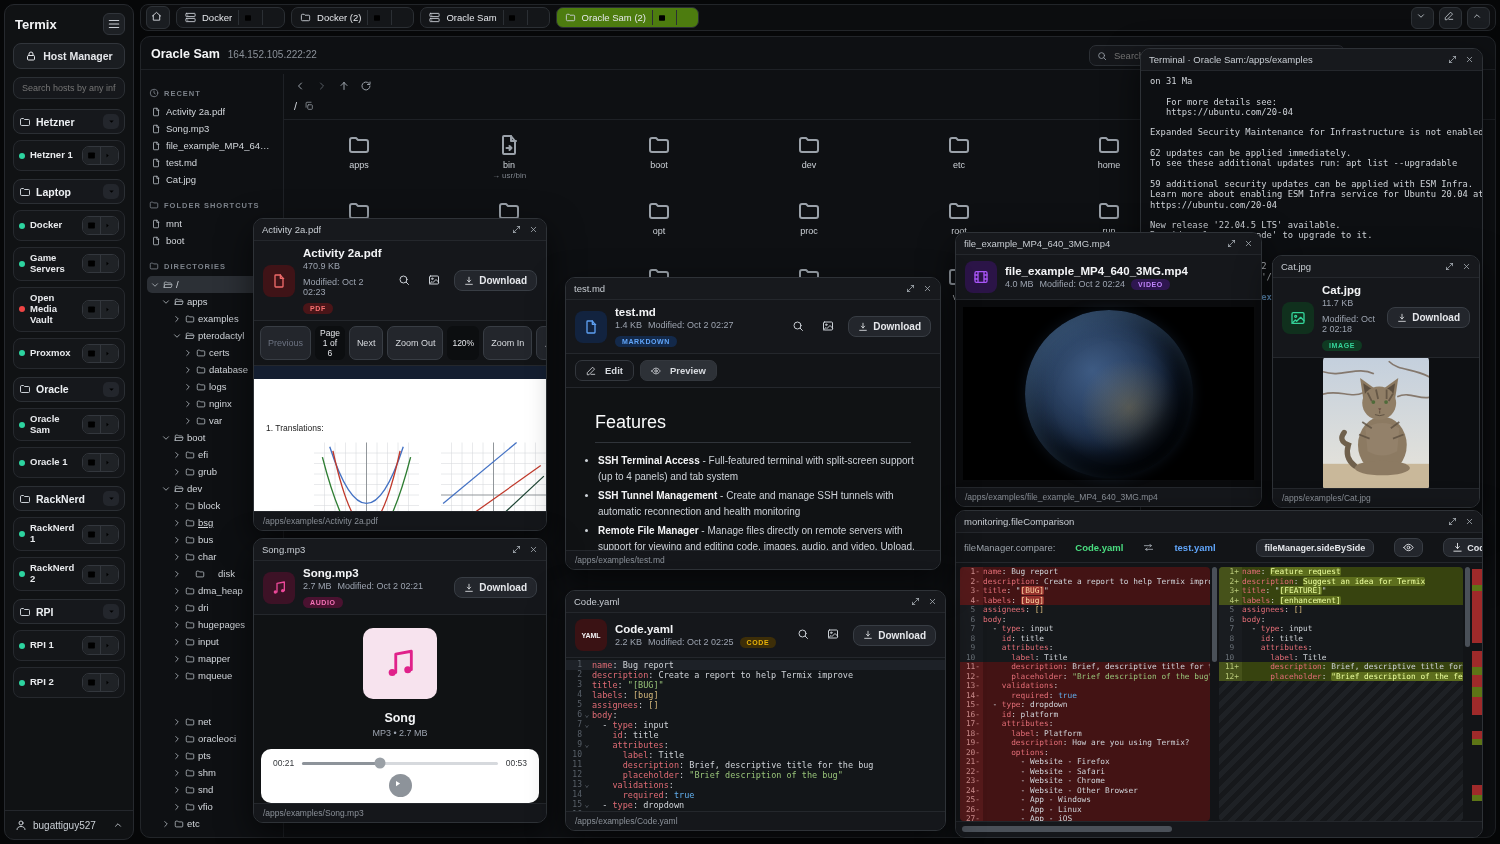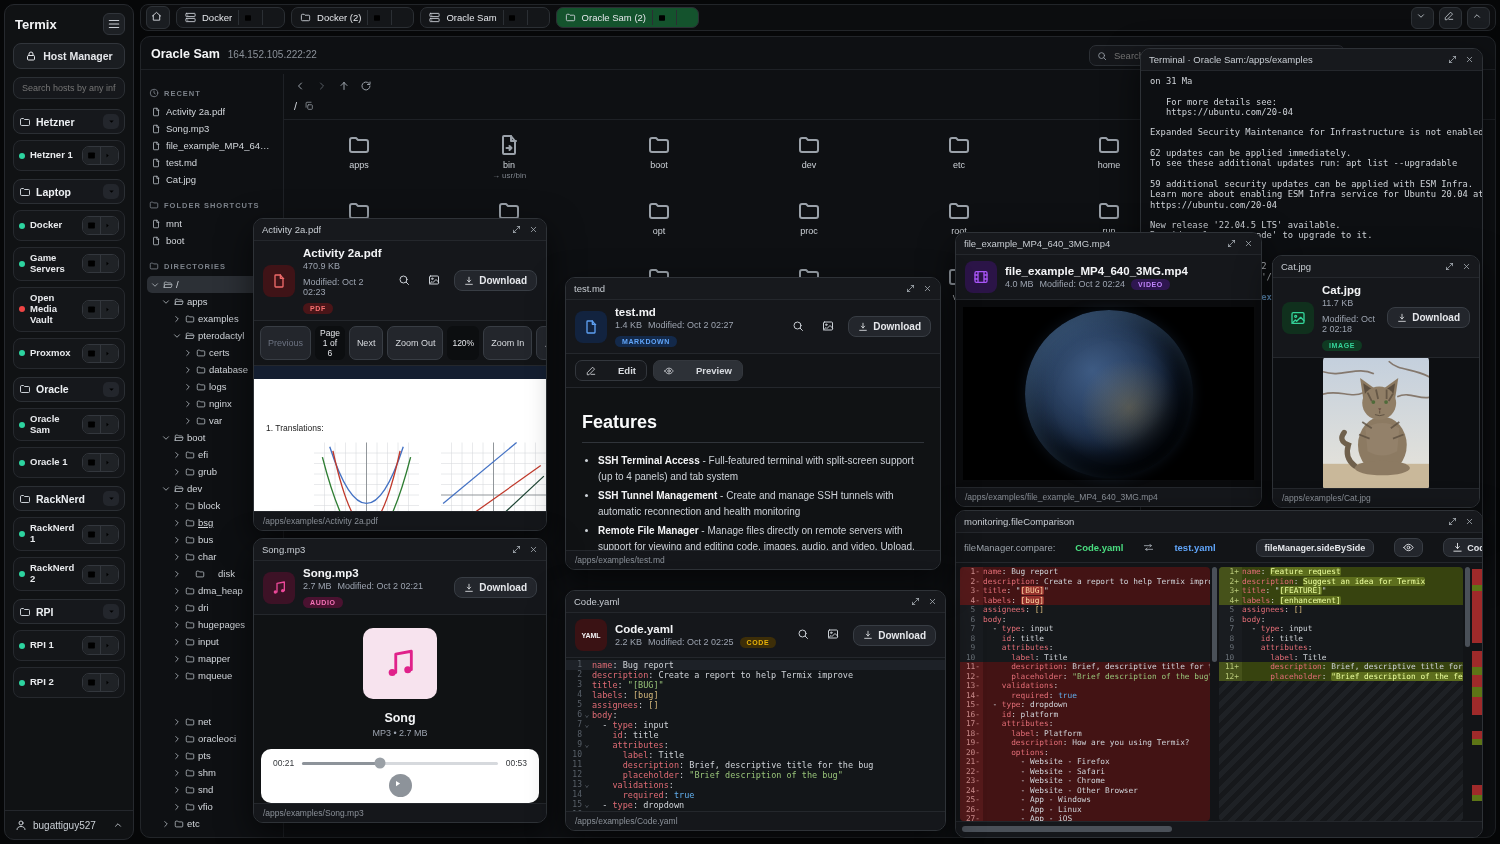--- a/index.html
+++ b/index.html
@@ -32,21 +32,21 @@
   .sb-ab svg{width:9px;height:9px}
   .sb-user{border-top:1px solid #24272c;margin-top:6px;padding:8px 10px;display:flex;align-items:center;gap:6px;font-size:10px;color:#cbd0d6;}
   .sb-user .grow{flex:1;overflow:hidden;white-space:nowrap;}
 
   
   #tabbar{position:absolute;left:140px;top:4px;width:1356px;height:27px;background:#0c0d0f;border:1px solid #222529;border-radius:8px;display:flex;align-items:center;gap:6px;padding:0 5px;box-sizing:border-box;}
   .home-btn{width:22px;height:21px;border-radius:6px;background:#1a1d21;border:1px solid #2e3237;display:flex;align-items:center;justify-content:center;color:#d7dadf;}
   .home-btn svg{width:11px;height:11px}
   #tabs{display:flex;gap:6px;}
   .tab{display:flex;align-items:center;gap:6px;background:#141619;border:1px solid #2b2f34;border-radius:7px;padding:2px 4px 2px 8px;height:21px;box-sizing:border-box;}
-  .tab.active{background:#14532d;}
+  .tab.active{background:#4d7c0f;}
   .tab .ic{width:11px;height:11px;color:#c7ccd2}
   .tab-label{font-size:9.5px;color:#e5e7eb;white-space:nowrap;}
   .tab-btn{width:17px;height:15px;display:inline-flex;align-items:center;justify-content:center;color:#aeb4bb;border-left:1px solid #2b2f34;}
   .tab-btn svg{width:8px;height:8px}
   .util{margin-left:auto;display:flex;gap:5px;}
   .ubtn{width:21px;height:20px;border-radius:6px;background:#1a1d21;border:1px solid #2e3237;display:flex;align-items:center;justify-content:center;color:#c7ccd2;}
   .ubtn svg{width:10px;height:10px}
 
   
   #main{position:absolute;left:140px;top:36px;width:1356px;height:802px;background:#0e1013;border:1px solid #222529;border-radius:10px;box-sizing:border-box;overflow:hidden;}
@@ -134,25 +134,25 @@
   .p-track{flex:1;height:3px;background:#d6d9dd;border-radius:2px;position:relative;}
   .p-fill{position:absolute;left:0;top:0;bottom:0;width:40%;background:#8d939a;border-radius:2px;}
   .p-thumb{position:absolute;left:40%;top:50%;width:11px;height:11px;border-radius:50%;background:#9aa0a6;transform:translate(-50%,-50%);}
   .p-playrow{display:flex;justify-content:center;margin-top:6px;}
   .play{width:23px;height:23px;border-radius:50%;background:#8d939a;color:#fff;display:flex;align-items:center;justify-content:center;}
   .play svg{width:9px;height:9px}
 
   
   #win-md{left:565px;top:277px;width:376px;height:293px;z-index:24;}
   .md-tabs{flex:none;display:flex;gap:6px;padding:6px 9px;border-bottom:1px solid #24272c;}
-  .mtab{display:inline-flex;gap:22px;align-items:center;font-size:9.5px;font-weight:600;color:#d7dadf;padding:4px 10px;border-radius:7px;border:1px solid #33373d;background:#17191d;}
+  .mtab{display:inline-flex;gap:9px;align-items:center;font-size:9.5px;font-weight:600;color:#d7dadf;padding:4px 10px;border-radius:7px;border:1px solid #33373d;background:#17191d;}
   .mtab .ic{width:10px;height:10px}
   .mtab.active{background:#2d3137;}
   .md-body{flex:1;padding:10px 16px 0;overflow:hidden;background:#101214;}
-  .md-h{font-size:18px;font-weight:700;color:#f9fafb;border-bottom:1px solid #30343a;padding-bottom:9px;margin:14px 0 10px;}
+  .md-h{font-size:18px;font-weight:400;color:#f9fafb;border-bottom:1px solid #30343a;padding-bottom:9px;margin:14px 13px 10px;}
   #md-list{margin:0;padding-left:16px;}
   .md-li{font-size:10px;color:#cdd2d8;line-height:1.6;margin-bottom:3px;}
   .md-li b{color:#f3f4f6;}
 
   
   #win-code{left:565px;top:590px;width:381px;height:241px;z-index:26;}
   .code-body{flex:1;background:#131619;font-family:"DejaVu Sans Mono",monospace;font-size:8.5px;line-height:10px;overflow:hidden;padding-top:2px;}
   .cl{display:flex;height:10px;align-items:center;white-space:pre;}
   .cl-hl{background:#1d2127;}
   .ln{width:16px;text-align:right;color:#596069;font-size:8px;flex:none;}

